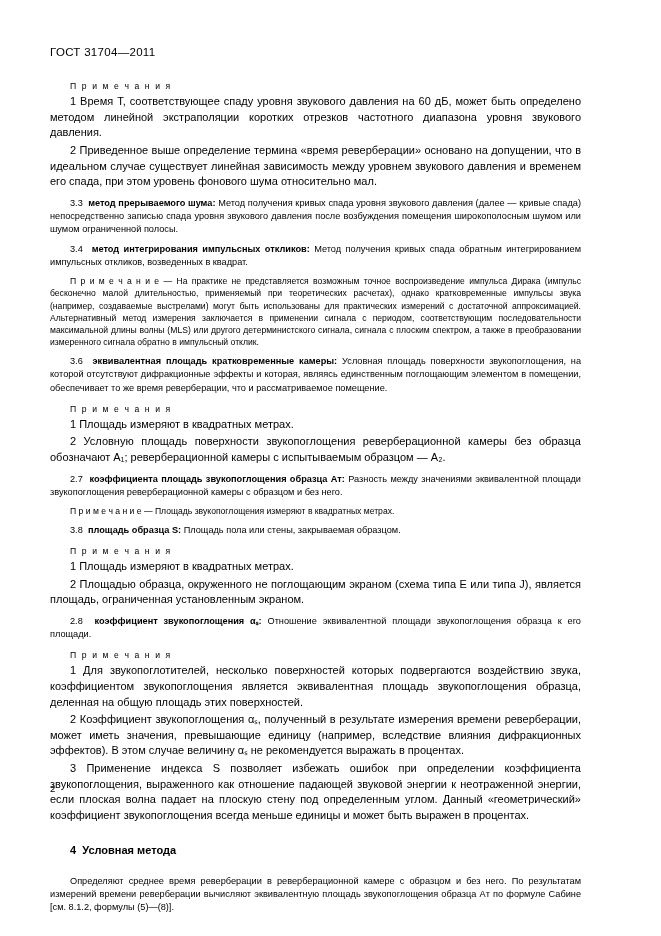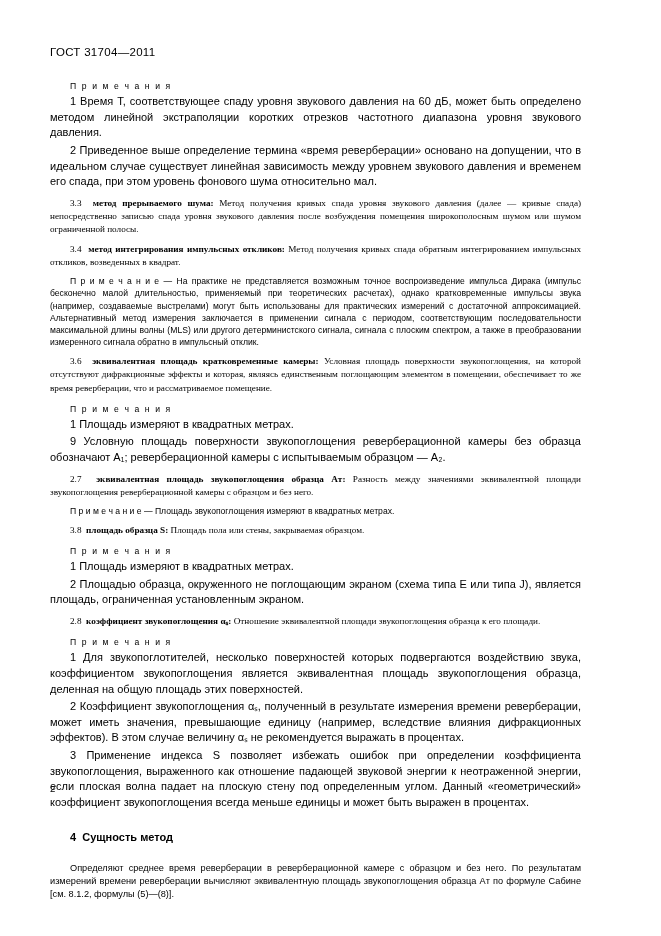--- a/index.html
+++ b/index.html
@@ -56,21 +56,20 @@
     font-size: 8.6px;
     line-height: 1.42;
     margin: 6px 0 4px 0;
   }
   .note-sp {
     letter-spacing: 1.6px;
   }
   .term {
     margin: 7px 0 3px 0;
     text-indent: 20px;
-    font-family: Liberation Serif, serif;
   }
   .term b {
     font-weight: bold;
   }
   .sec-title {
     font-size: 11px;
     font-weight: bold;
     margin: 20px 0 9px 0;
     text-indent: 20px;
   }
@@ -101,39 +100,39 @@
 
     <p class="term"><span>3.4</span>&nbsp;&nbsp;<b>метод интегрирования импульсных откликов:</b>&nbsp;<span>Метод получения кривых спада обратным интегрированием импульсных откликов, возведенных в квадрат.</span></p>
 
 
     <p class="note-inline">П р и м е ч а н и е — На практике не представляется возможным точное воспроизведение импульса Дирака (импульс бесконечно малой длительностью, применяемый при теоретических расчетах), однако кратковременные импульсы звука (например, создаваемые выстрелами) могут быть использованы для практических измерений с достаточной аппроксимацией. Альтернативный метод измерения заключается в применении сигнала с периодом, соответствующим последовательности максимальной длины волны (MLS) или другого детерминистского сигнала, сигнала с плоским спектром, а также в преобразовании измеренного сигнала обратно в импульсный отклик.</p>
 
     <p class="term"><span>3.6</span>&nbsp;&nbsp;<b>эквивалентная площадь кратковременные камеры:</b>&nbsp;<span>Условная площадь поверхности звукопоглощения, на которой отсутствуют дифракционные эффекты и которая, являясь единственным поглощающим элементом в помещении, обеспечивает то же время реверберации, что и рассматриваемое помещение.</span></p>
 
     <p class="note-head note-sp gap-top">П р и м е ч а н и я</p>
     <p class="note-item">1 Площадь измеряют в квадратных метрах.</p>
-    <p class="note-item">9 Условную площадь поверхности звукопоглощения реверберационной камеры без образца обозначают A₁; реверберационной камеры с испытываемым образцом — A₂.</p>
+    <p class="note-item">2 Условную площадь поверхности звукопоглощения реверберационной камеры без образца обозначают A₁; реверберационной камеры с испытываемым образцом — A₂.</p>
 
-    <p class="term"><span>2.7</span>&nbsp;&nbsp;<b>эквивалентная площадь звукопоглощения образца Aᴛ:</b>&nbsp;<span>Разность между значениями эквивалентной площади звукопоглощения реверберационной камеры с образцом и без него.</span></p>
+    <p class="term"><span>2.7</span>&nbsp;&nbsp;<b>коэффициента площадь звукопоглощения образца Aᴛ:</b>&nbsp;<span>Разность между значениями эквивалентной площади звукопоглощения реверберационной камеры с образцом и без него.</span></p>
 
     <p class="note-inline">П р и м е ч а н и е — Площадь звукопоглощения измеряют в квадратных метрах.</p>
 
     <p class="term"><span>3.8</span>&nbsp;&nbsp;<b>площадь образца S:</b>&nbsp;<span>Площадь пола или стены, закрываемая образцом.</span></p>
 
     <p class="note-head note-sp gap-top">П р и м е ч а н и я</p>
     <p class="note-item">1 Площадь измеряют в квадратных метрах.</p>
     <p class="note-item">2 Площадью образца, окруженного не поглощающим экраном (схема типа Е или типа J), является площадь, ограниченная установленным экраном.</p>
 
     <p class="term"><span>2.8</span>&nbsp;&nbsp;<b>коэффициент звукопоглощения αₛ:</b>&nbsp;<span>Отношение эквивалентной площади звукопоглощения образца к его площади.</span></p>
 
     <p class="note-head note-sp gap-top">П р и м е ч а н и я</p>
     <p class="note-item">1 Для звукопоглотителей, несколько поверхностей которых подвергаются воздействию звука, коэффициентом звукопоглощения является эквивалентная площадь звукопоглощения образца, деленная на общую площадь этих поверхностей.</p>
     <p class="note-item">2 Коэффициент звукопоглощения αₛ, полученный в результате измерения времени реверберации, может иметь значения, превышающие единицу (например, вследствие влияния дифракционных эффектов). В этом случае величину αₛ не рекомендуется выражать в процентах.</p>
     <p class="note-item">3 Применение индекса S позволяет избежать ошибок при определении коэффициента звукопоглощения, выраженного как отношение падающей звуковой энергии к неотраженной энергии, если плоская волна падает на плоскую стену под определенным углом. Данный «геометрический» коэффициент звукопоглощения всегда меньше единицы и может быть выражен в процентах.</p>
 
-    <div class="sec-title"><span>4</span>&nbsp;&nbsp;<span>Сущность метод</span></div>
+    <div class="sec-title"><span>4</span>&nbsp;&nbsp;<span>Условная метода</span></div>
 
     <p class="ind">Определяют среднее время реверберации в реверберационной камере с образцом и без него. По результатам измерений времени реверберации вычисляют эквивалентную площадь звукопоглощения образца Aᴛ по формуле Сабине [см. 8.1.2, формулы (5)—(8)].</p>
 
   </div>
 
   <div class="pageno">2</div>
 </div>
 
 </body></html>

